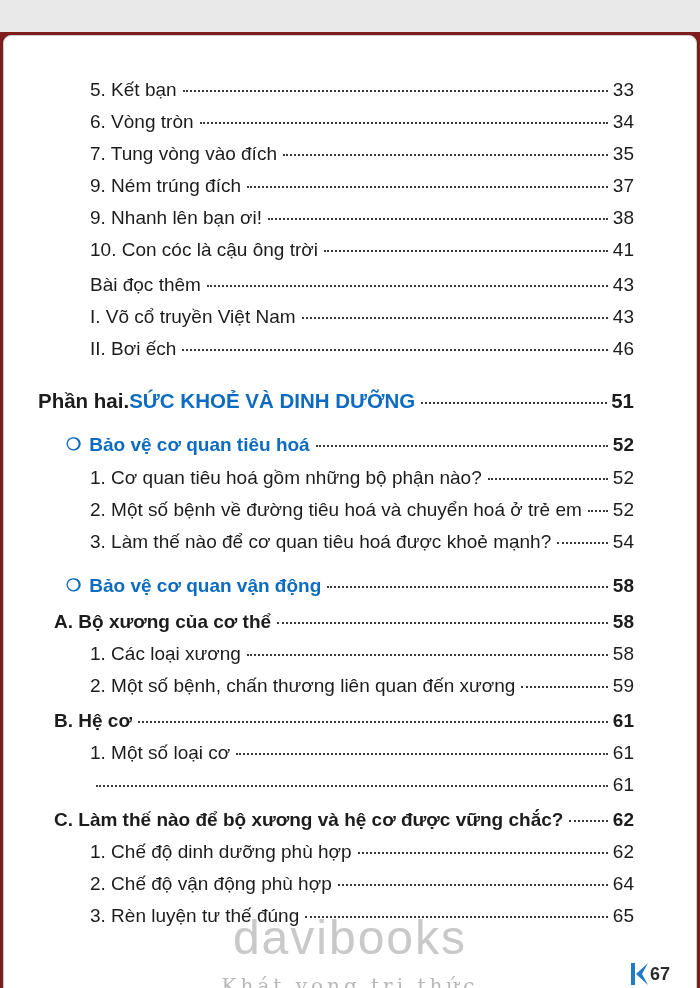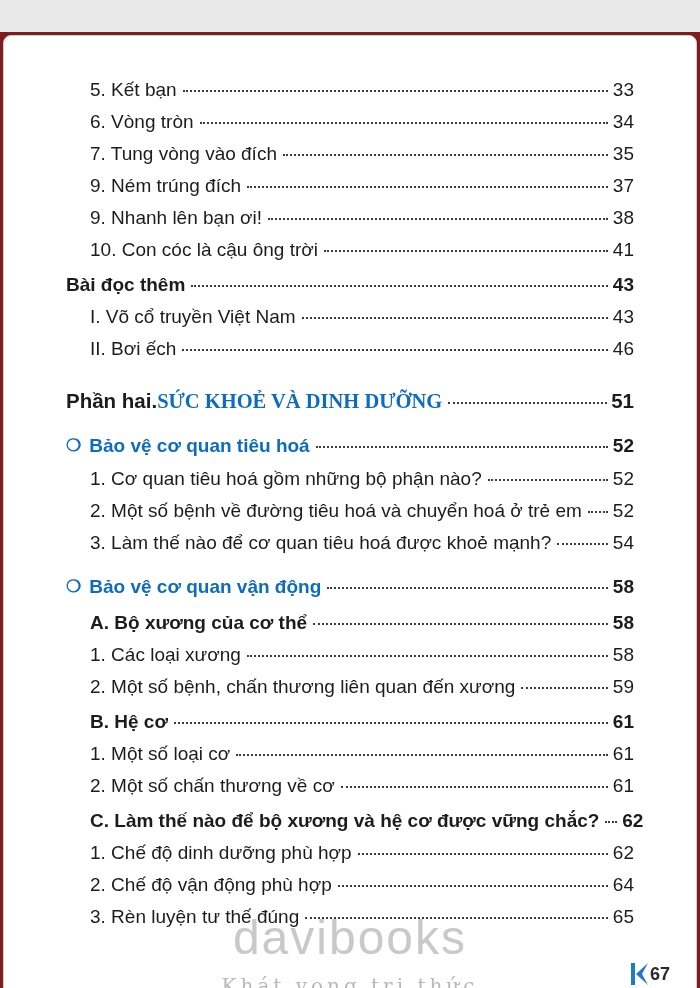--- a/index.html
+++ b/index.html
@@ -43,24 +43,24 @@
     transform: translateY(-4px);
     min-width: 12px;
   }
   .toc-row .pagenum {
     white-space: nowrap;
     min-width: 22px;
     text-align: right;
   }
   
   .style-item   { padding-left: 86px; }
-  .style-letter { padding-left: 86px; font-weight: bold; margin-top: 3px; }
-  .style-bold   { padding-left: 62px; font-weight: bold; margin-top: 3px; }
-  .style-part   { padding-left: 62px; font-weight: bold; font-size: 20.5px; margin-top: 20px; }
-  .style-part .label2 { color: #0d6cc1; font-family: Liberation Serif, serif; }
+  .style-letter { padding-left: 50px; font-weight: bold; margin-top: 3px; }
+  .style-bold   { padding-left: 86px; font-weight: normal; margin-top: 3px; }
+  .style-part   { padding-left: 34px; font-weight: bold; font-size: 20.5px; margin-top: 20px; }
+  .style-part .label2 { color: #0d6cc1; }
   .style-section{ padding-left: 62px; font-weight: bold; color: #0d6cc1; margin-top: 12px; }
   .style-section .pagenum { color: #1c1c1c; font-weight: bold; }
   .bullet {
     color: #0d6cc1;
     font-weight: bold;
     font-size: 17px;
     margin-right: 8px;
     transform: translateY(-1px);
     display: inline-block;
   }
@@ -206,21 +206,20 @@
           <span class="label">B. Hệ cơ</span>
           <span class="dots"></span>
           <span class="pagenum">61</span>
         </div>
         <div class="toc-row style-item">
           <span class="label">1. Một số loại cơ</span>
           <span class="dots"></span>
           <span class="pagenum">61</span>
         </div>
         <div class="toc-row style-item">
-          <span class="label">2. Một số chấn thương về cơ</span>
           <span class="dots"></span>
           <span class="pagenum">61</span>
         </div>
         <div class="toc-row style-letter">
           <span class="label">C. Làm thế nào để bộ xương và hệ cơ được vững chắc?</span>
           <span class="dots"></span>
           <span class="pagenum">62</span>
         </div>
         <div class="toc-row style-item">
           <span class="label">1. Chế độ dinh dưỡng phù hợp</span>

